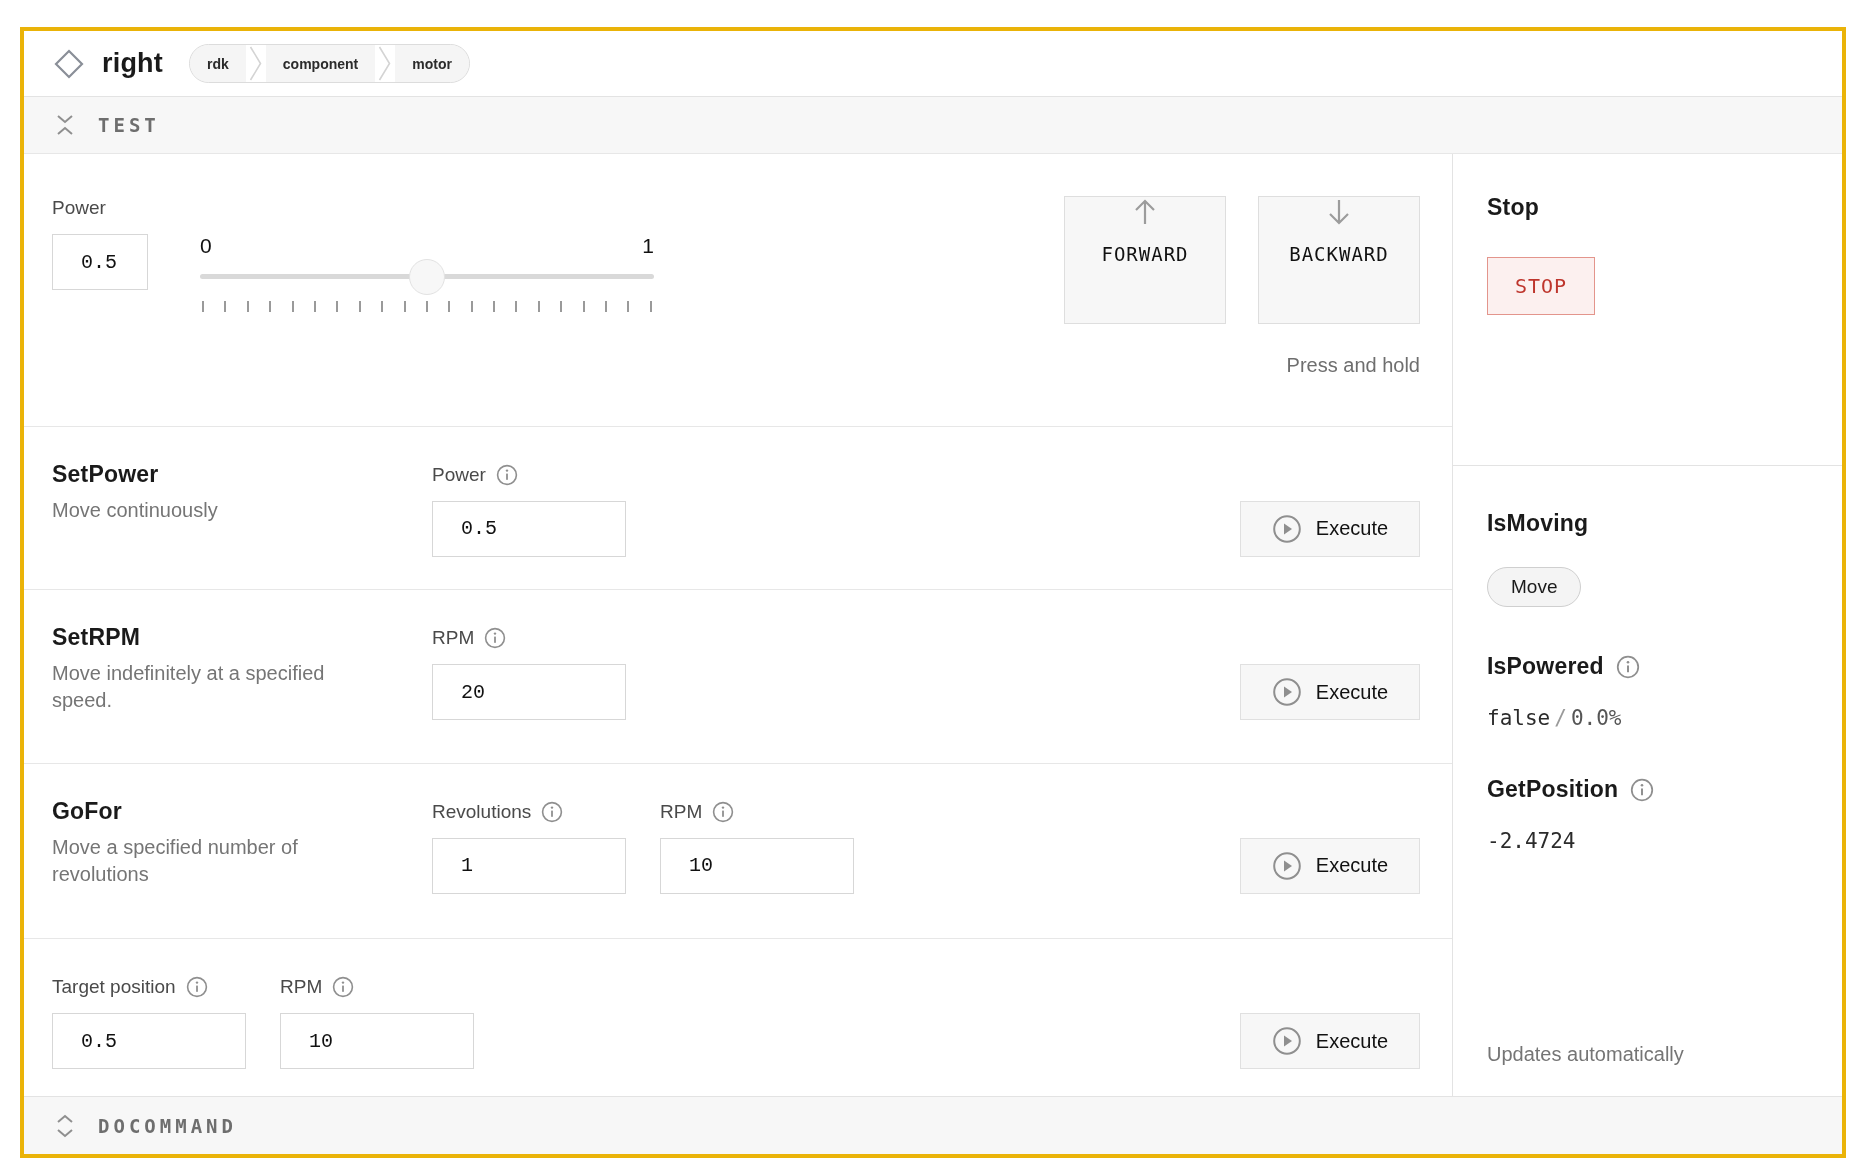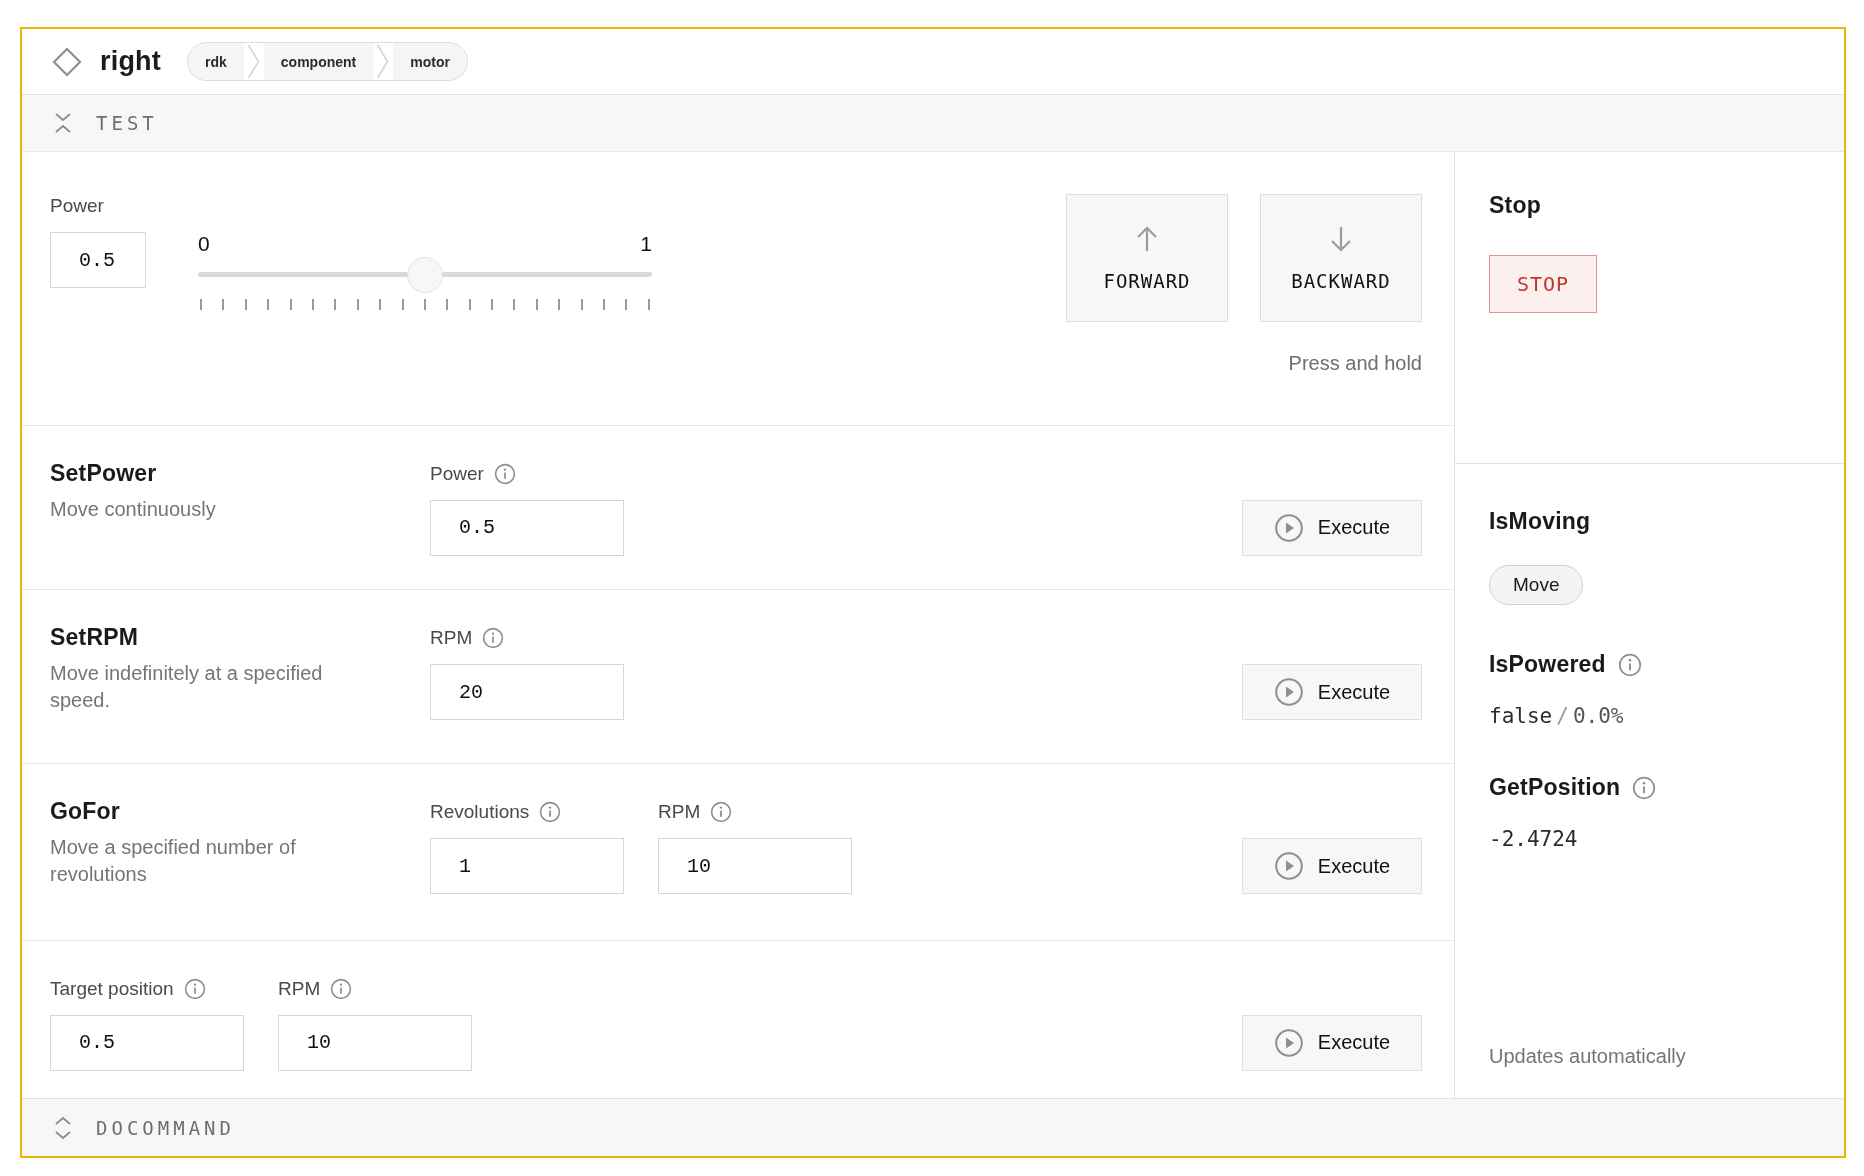--- a/index.html
+++ b/index.html
@@ -6,21 +6,21 @@
   html,body { background:#ffffff; }
   body {
     width: 1864px; height: 1176px;
     font-family: "Liberation Sans", sans-serif;
     color: #1a1a1a;
     padding: 27px 18px 18px 20px;
   }
 
   .card {
     width: 1826px; height: 1131px;
-    border: 2px solid #eab308;
+    border: 4px solid #eab308;
     background: #fff;
     display: flex; flex-direction: column;
   }
 
   
   .card-header {
     height: 66px; flex: 0 0 66px;
     display: flex; align-items: center;
     padding: 0 28px;
     border-bottom: 1px solid #e3e3e3;
@@ -38,20 +38,21 @@
     display:flex; align-items:center; padding: 0 17px; font-weight: bold;
   }
   .crumb-sep { width: 20px; background:#fff; display:flex; align-items:center; justify-content:center; }
 
   
   .section-bar {
     height: 57px; flex: 0 0 57px;
     background: #f7f7f7;
     display: flex; align-items: center;
     padding: 0 30px;
+    font-weight: bold;
   }
   .section-bar.test { border-bottom: 1px solid #e7e7e7; }
   .section-bar.docmd { border-top: 1px solid #e3e3e3; flex: 0 0 58px; height:58px; }
   .section-label {
     font-family: "DejaVu Sans Mono", monospace;
     font-size: 19px; color: #6e6e6e; letter-spacing: 4px;
     margin-left: 22px;
   }
 
   
@@ -92,21 +93,21 @@
     position:absolute; top:50%; width:36px; height:36px; border-radius:50%;
     background:#f7f7f7; border:1px solid #e2e2e2; transform: translate(-50%,-50%);
   }
   .slider-ticks { display:flex; justify-content:space-between; margin-top: 22px; padding: 0 2px; }
   .tick { width:2px; height:11px; background:#9a9a9a; }
 
   .quick-right { margin-left:auto; display:flex; flex-direction:column; align-items:flex-end; margin-top:2px; }
   .jog-buttons { display:flex; gap:32px; }
   .jog-btn {
     width:162px; height:128px; background:#f7f7f7; border:1px solid #dedede;
-    display:flex; flex-direction:column; align-items:center; justify-content:center; gap:16px;
+    display:flex; flex-direction:column; align-items:center; gap:16px;
     cursor:pointer;
   }
   .jog-btn-label { font-family:"DejaVu Sans Mono", monospace; font-size:19px; color:#111; letter-spacing:1px; }
   .hold-hint { font-size:20px; color:#6e6e6e; margin-top: 30px; }
 
   
   .exec-wrap { margin-left:auto; margin-top:40px; }
   .exec-btn {
     width:180px; height:56px; background:#f7f7f7; border:1px solid #e0e0e0;
     display:flex; align-items:center; justify-content:center; gap:14px; cursor:pointer;

